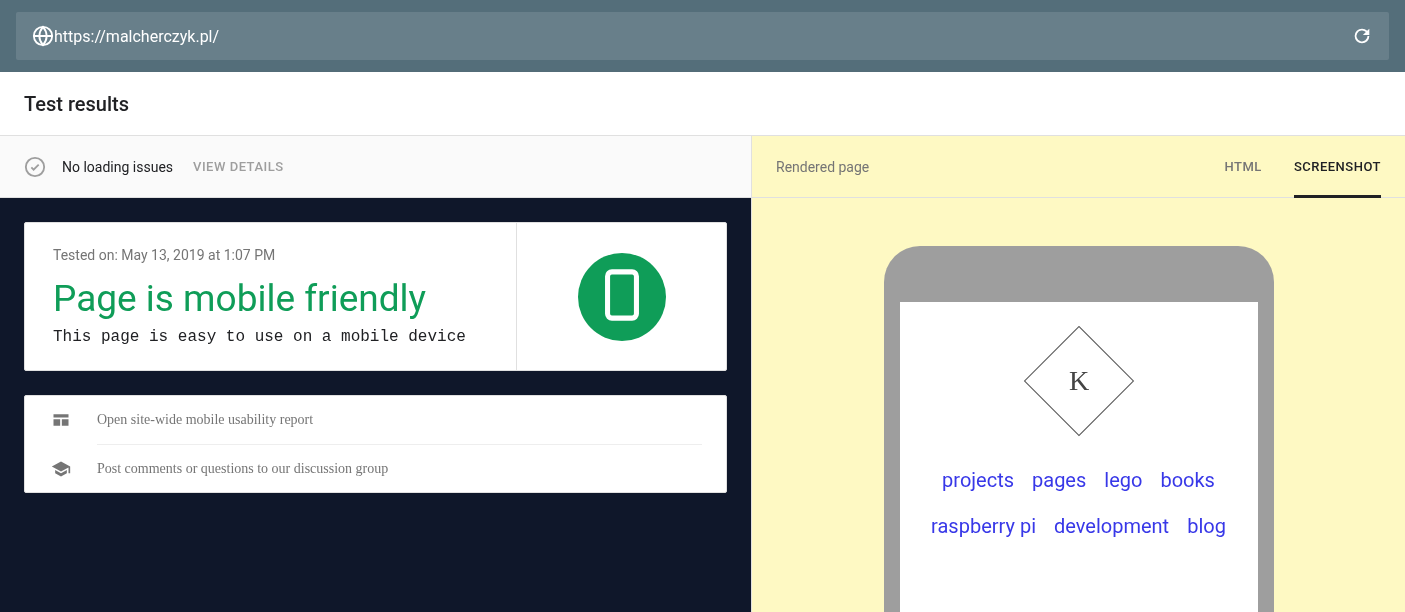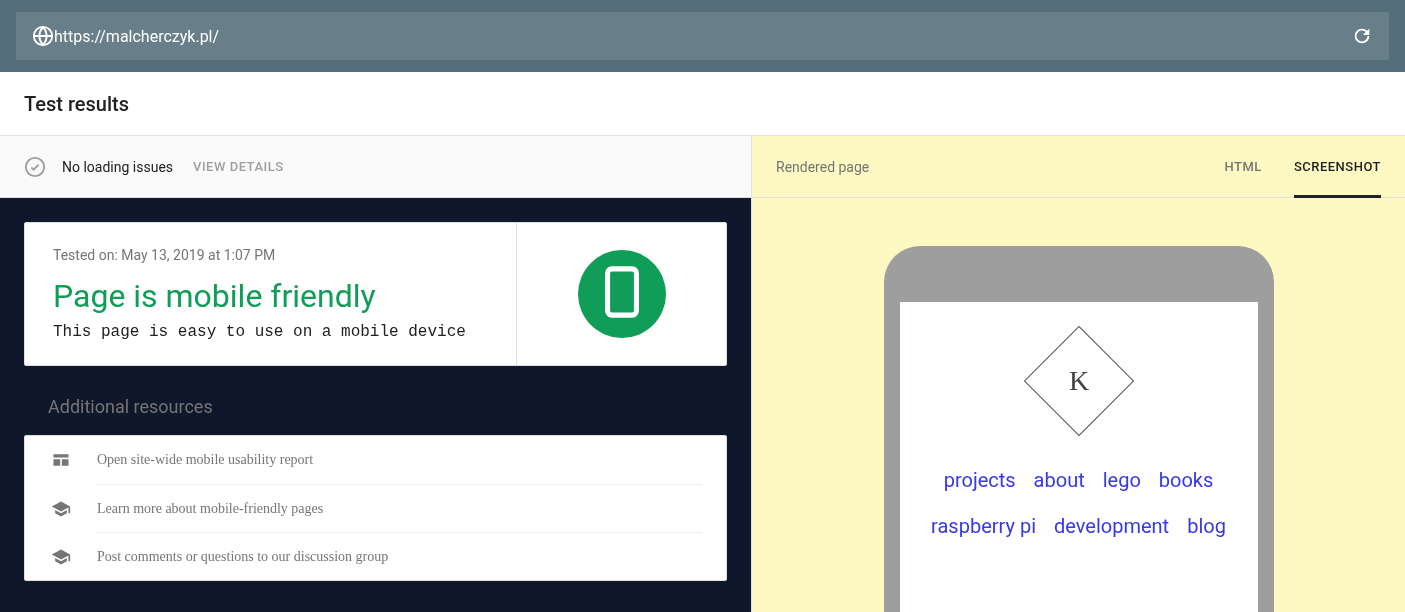--- a/index.html
+++ b/index.html
@@ -101,21 +101,21 @@
     flex: 1;
     padding: 24px 28px;
   }
   .tested-on {
     color: #757575;
     font-size: 14px;
     margin-bottom: 14px;
   }
   .result-heading {
     color: #0f9d58;
-    font-size: 32px;
+    font-size: 37px;
     font-weight: 400;
     margin-bottom: 8px;
   }
   .result-sub {
     color: #202124;
     font-size: 16px;
     font-family: Liberation Mono, monospace;
   }
   .result-right {
     width: 210px;
@@ -286,45 +286,36 @@
         <div class="badge-circle">
           <span>
             <svg width="36" height="52" viewBox="0 0 24 36" fill="none">
                 <rect x="2" y="2" width="20" height="32" rx="3" stroke="#fff" stroke-width="3.5" fill="none"></rect>
               </svg>
           </span>
         </div>
       </div>
     </div>
 
-    <div class="additional-heading">Additional resources</div>
 
     <div class="resource-list">
       <div class="resource-item">
         <span class="res-icon">
           <svg width="20" height="20" viewBox="0 0 24 24" fill="#757575">
               <path d="M3 5h18v4H3V5zm0 6h8v8H3v-8zm10 0h8v8h-8v-8z"></path>
             </svg>
         </span>
         <span class="res-text">Open site-wide mobile usability report</span>
       </div>
       <div class="resource-item">
         <span class="res-icon">
           <svg width="20" height="20" viewBox="0 0 24 24" fill="#757575">
               <path d="M12 3L1 9l11 6 9-4.91V17h2V9L12 3zM5 13.18v4L12 21l7-3.82v-4L12 17l-7-3.82z"></path>
             </svg>
         </span>
-        <span class="res-text">Learn more about mobile-friendly pages</span>
-      </div>
-      <div class="resource-item">
-        <span class="res-icon">
-          <svg width="20" height="20" viewBox="0 0 24 24" fill="#757575">
-              <path d="M12 3L1 9l11 6 9-4.91V17h2V9L12 3zM5 13.18v4L12 21l7-3.82v-4L12 17l-7-3.82z"></path>
-            </svg>
-        </span>
         <span class="res-text">Post comments or questions to our discussion group</span>
       </div>
     </div>
   </div>
 
   <div class="right-col">
     <div class="right-header">
       <span class="rendered-label">Rendered page</span>
       <div class="right-tabs">
         <div class="tab">HTML</div>
@@ -332,21 +323,21 @@
       </div>
     </div>
     <div class="preview-area">
       <div class="phone-frame">
         <div class="phone-screen">
           <div class="logo-diamond">
             <span class="logo-inner">K</span>
           </div>
           <div class="nav-row">
             <span class="nav-link">projects</span>
-            <span class="nav-link">about</span>
+            <span class="nav-link">pages</span>
             <span class="nav-link">lego</span>
             <span class="nav-link">books</span>
           </div>
           <div class="nav-row">
             <span class="nav-link">raspberry pi</span>
             <span class="nav-link">development</span>
             <span class="nav-link">blog</span>
           </div>
         </div>
       </div>

